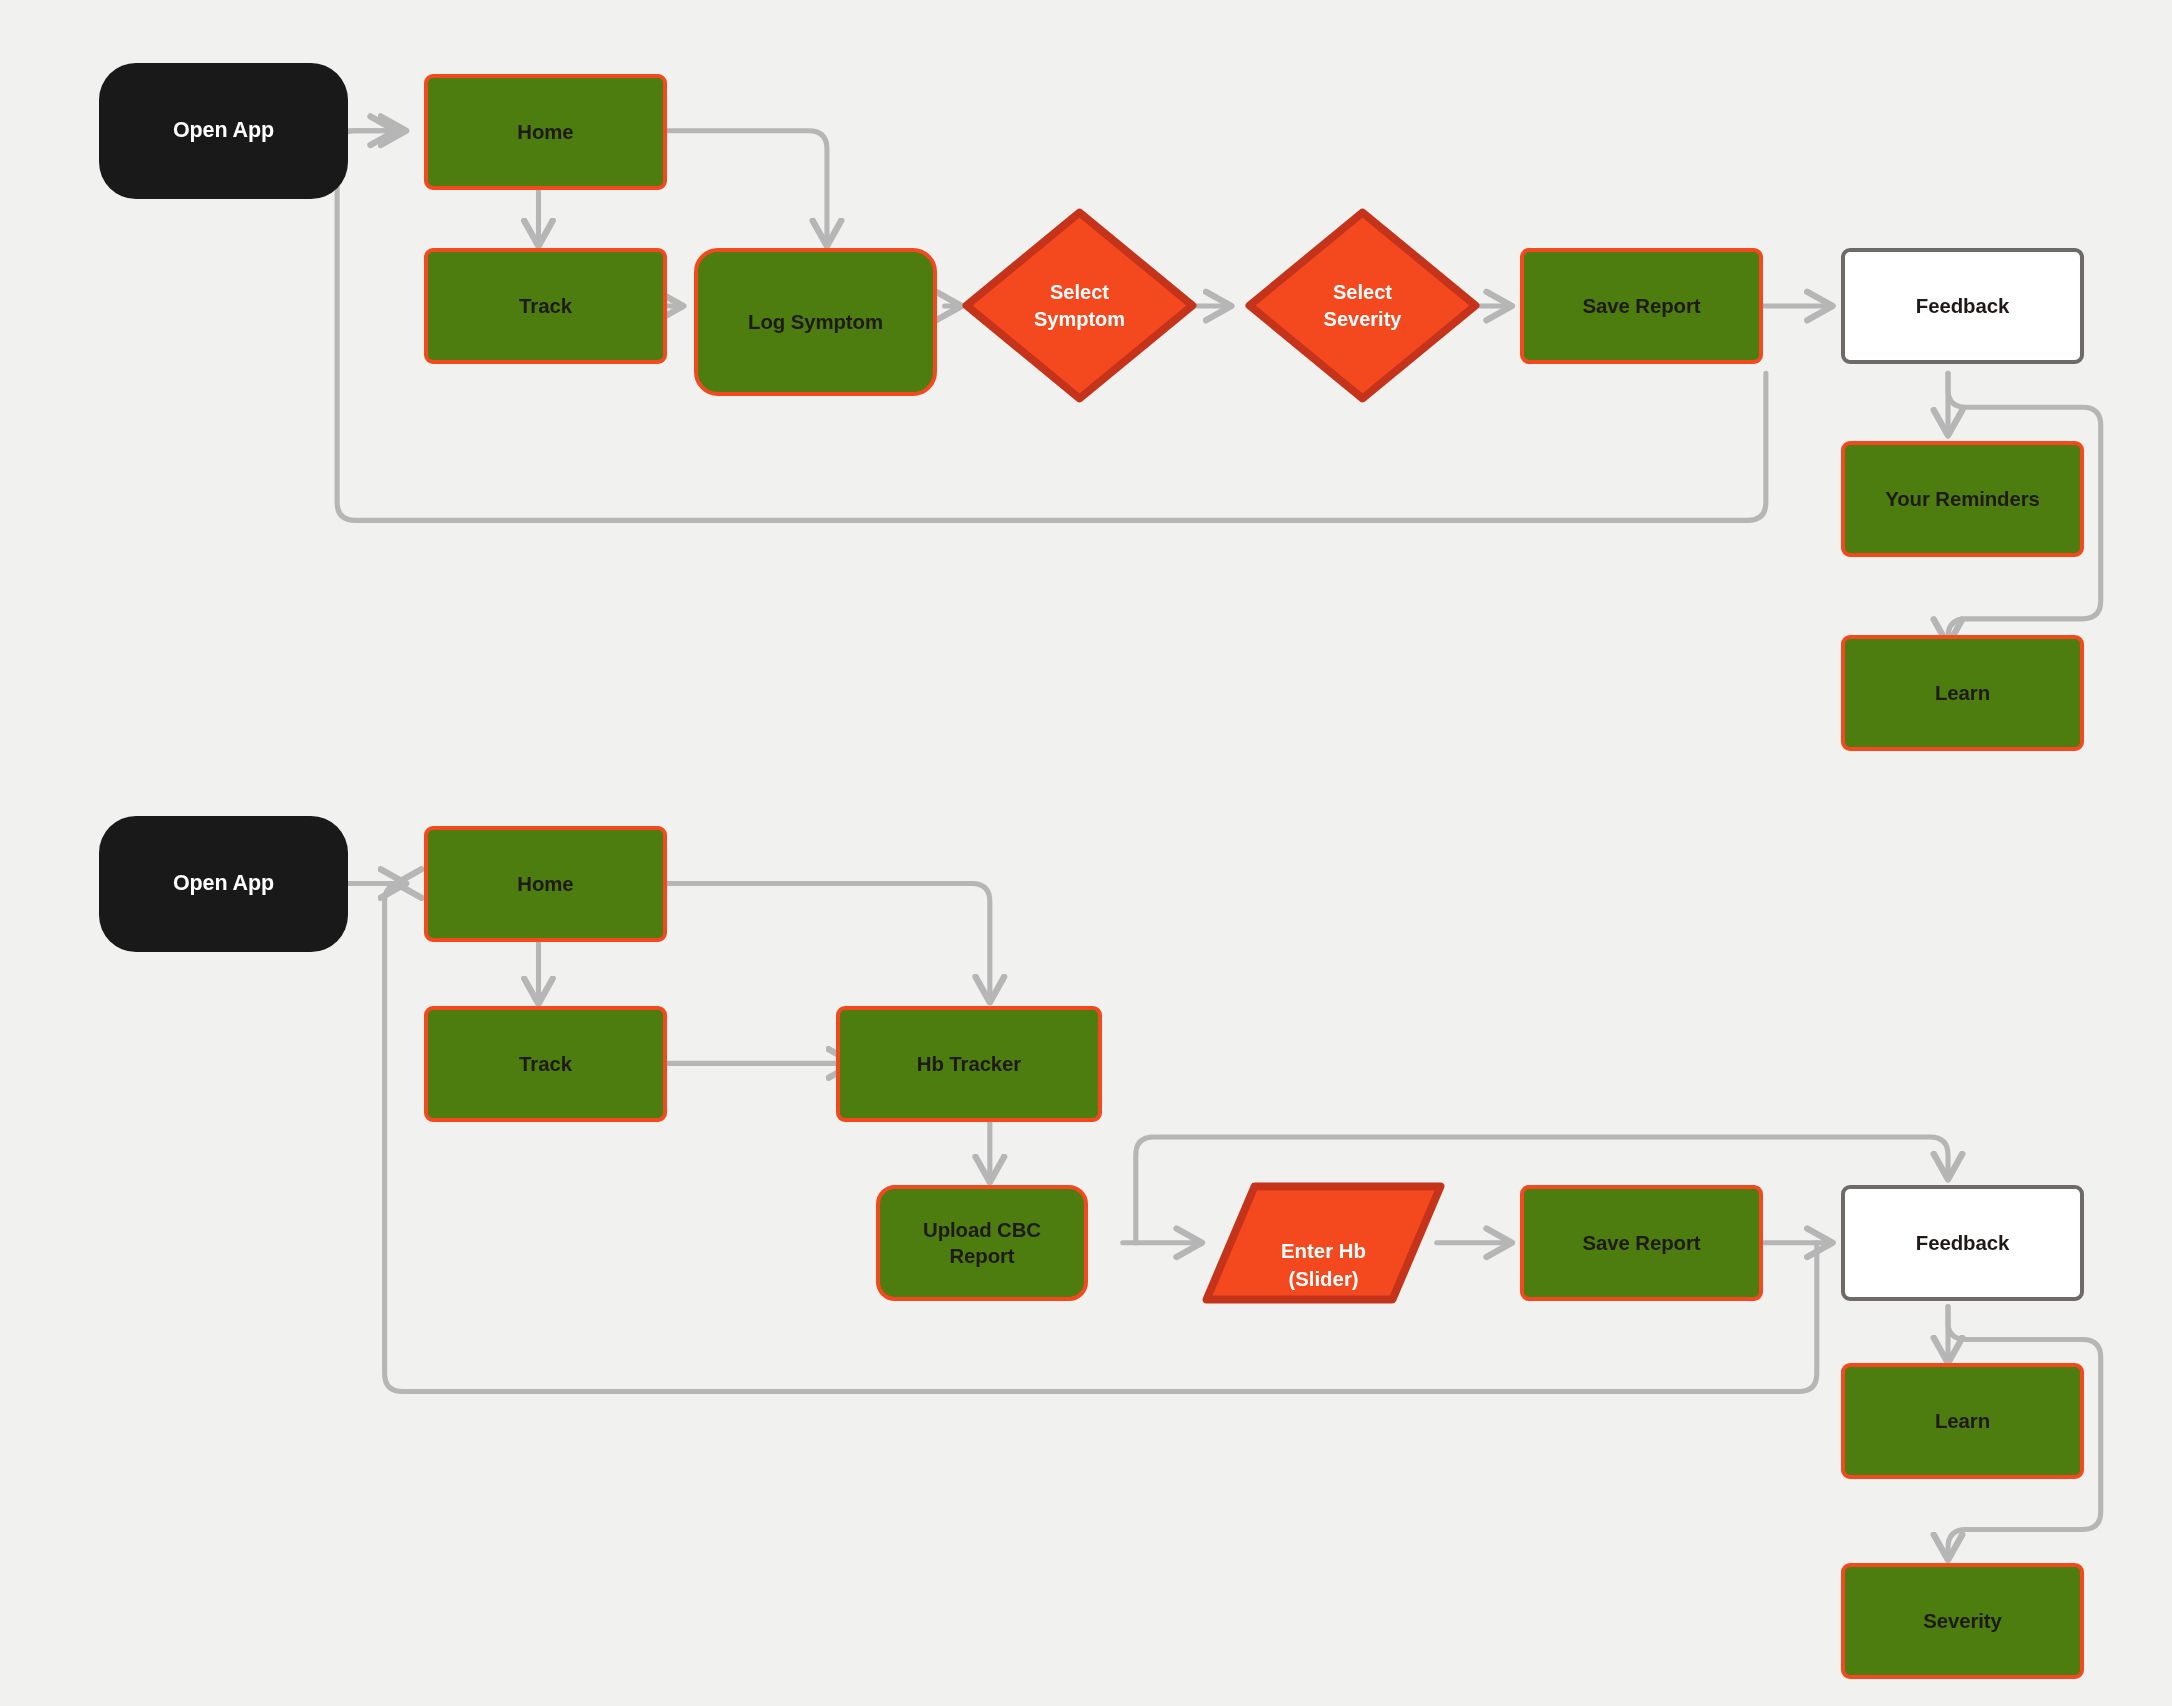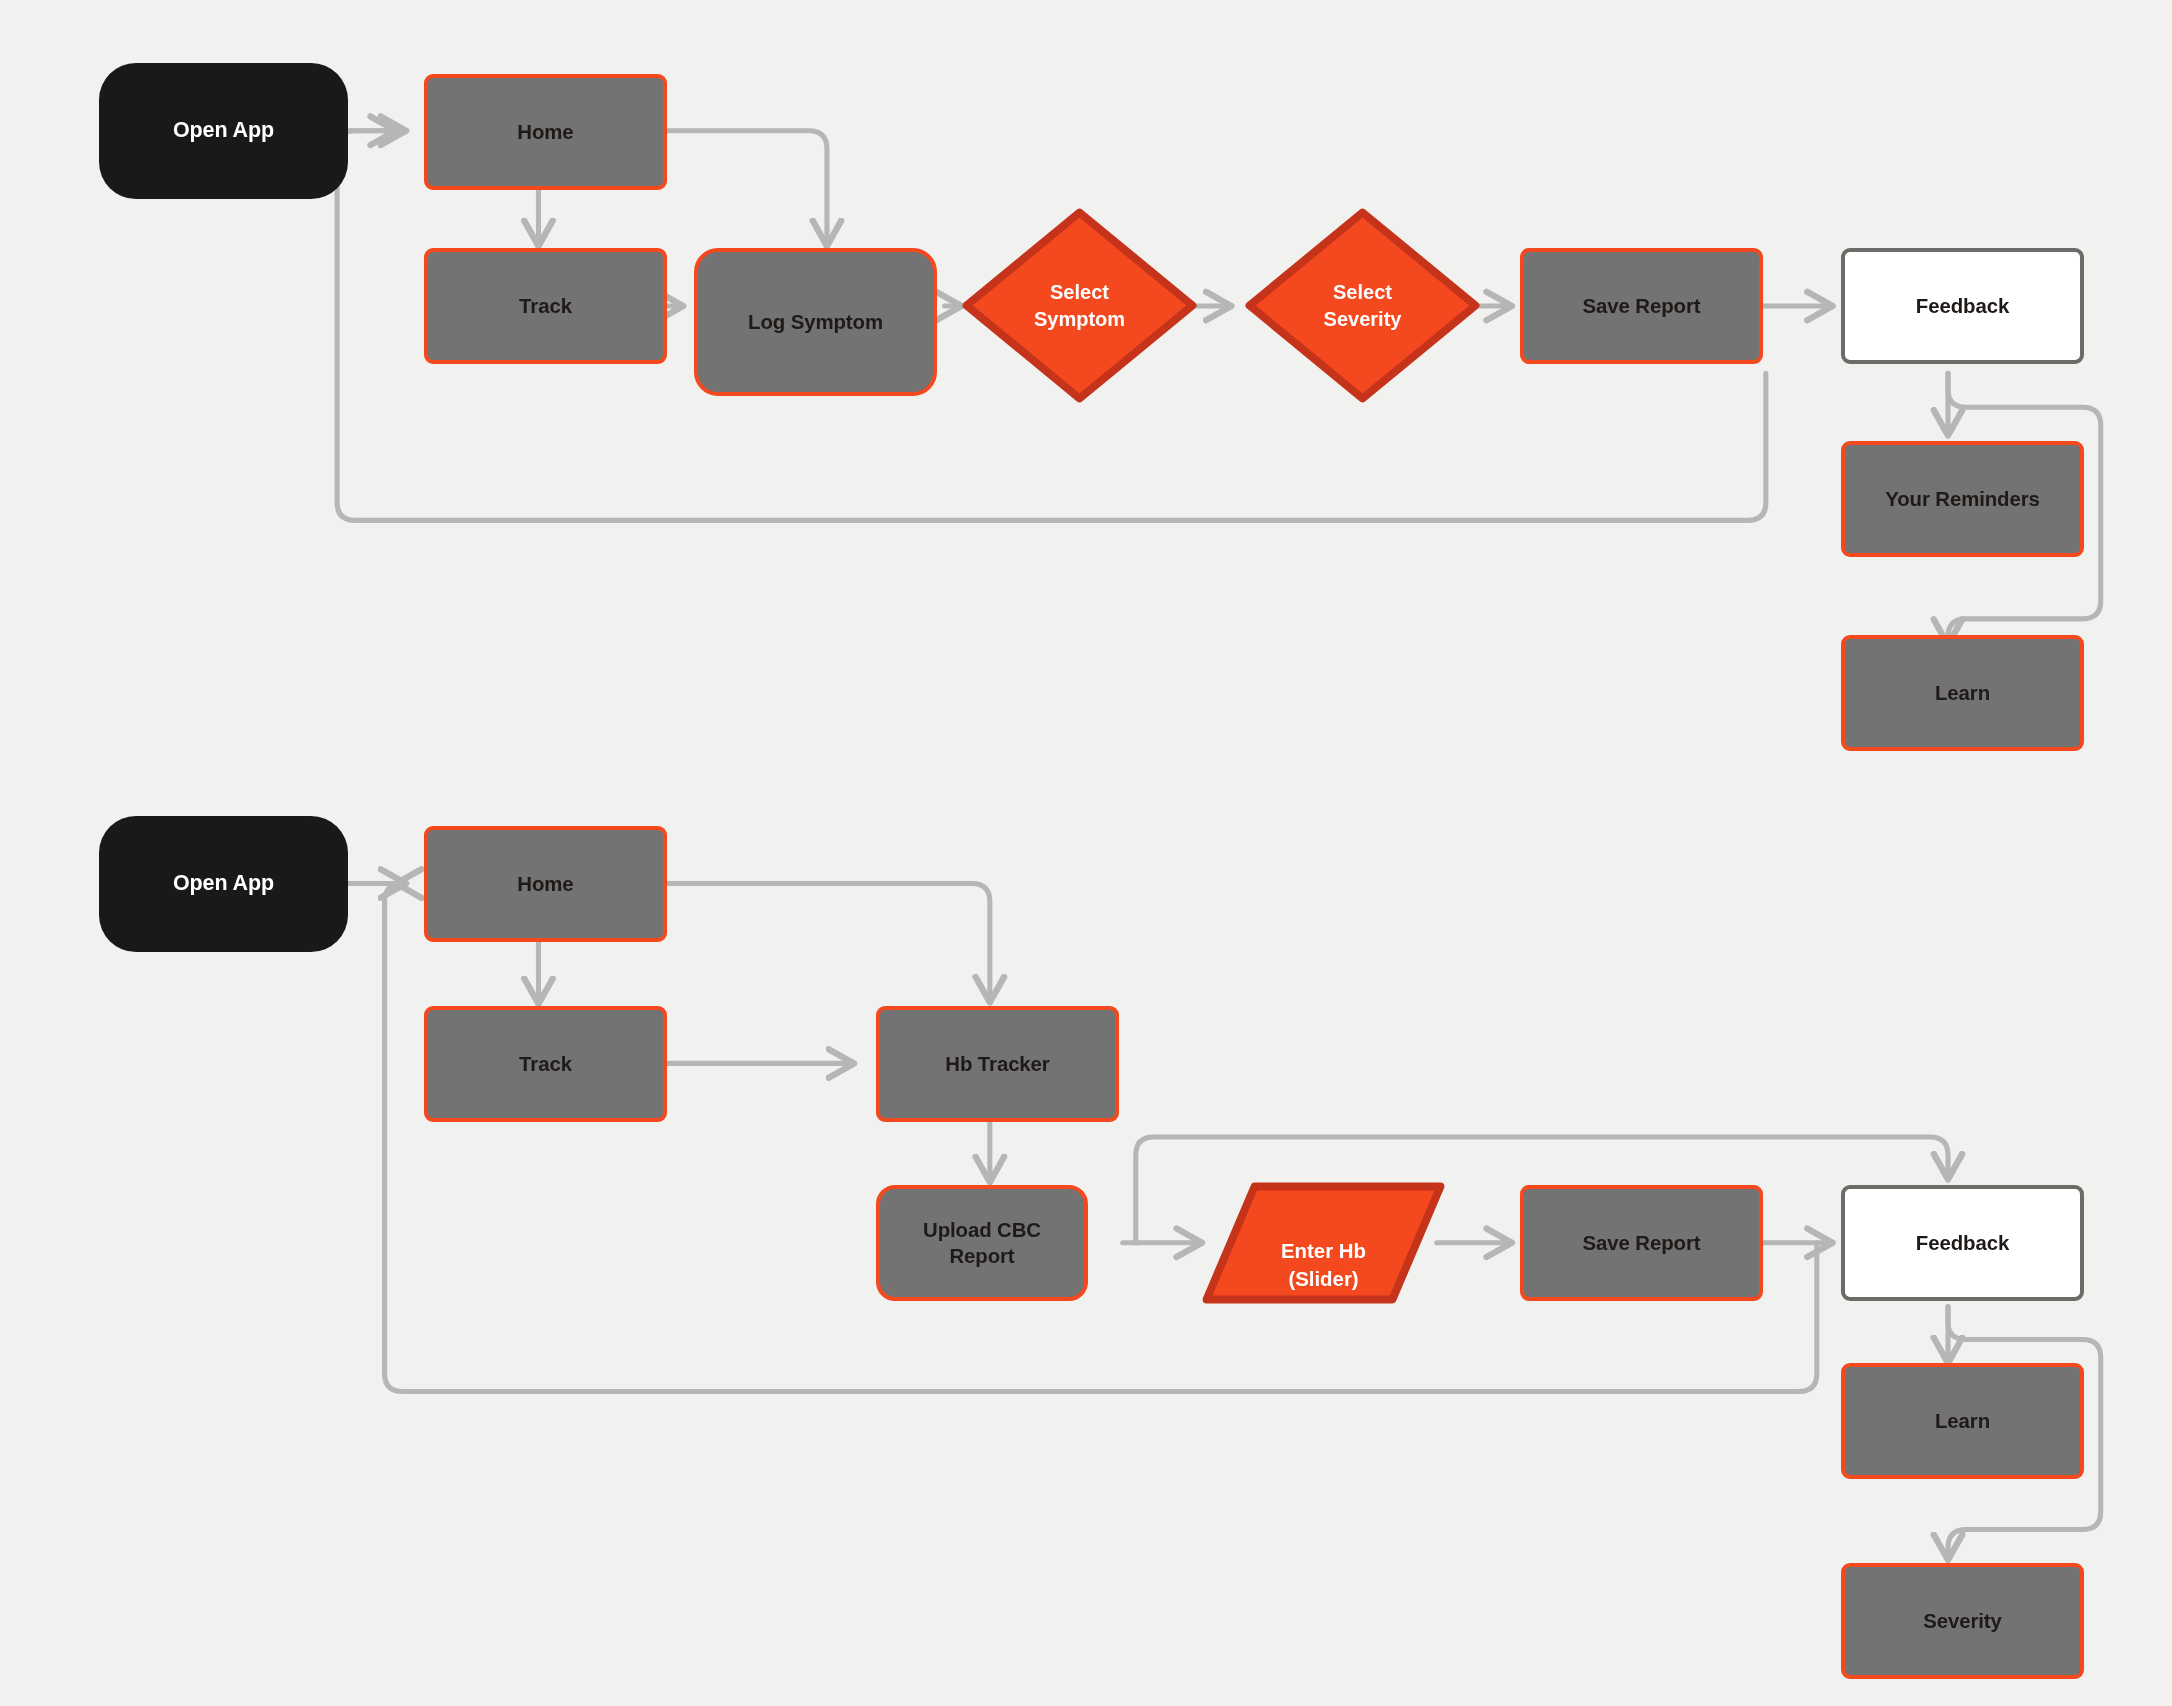--- a/index.html
+++ b/index.html
@@ -46,21 +46,21 @@
   
   .pill {
     background: #191919;
     color: #FFFFFF;
     border-radius: 37px;
     font-size: 21.5px;
   }
 
   
   .proc {
-    background: #737373;
+    background: #4d7c0f;
     border: 4px solid #F4491F;
     border-radius: 9px;
     color: #1F1A18;
     font-size: 20.4px;
   }
 
   
   .neutral {
     background: #FFFFFF;
     border: 4px solid #6D6A68;
@@ -223,21 +223,21 @@
   <div class="node proc" style="left:1833px;top:441px;width:243px;height:116px;">Your Reminders</div>
 
   <div class="node proc" style="left:1833px;top:635px;width:243px;height:116px;">Learn</div>
 
   <div class="node pill" style="left:91px;top:816px;width:249px;height:136px;">Open App</div>
 
   <div class="node proc" style="left:416px;top:826px;width:243px;height:116px;">Home</div>
 
   <div class="node proc" style="left:416px;top:1006px;width:243px;height:116px;">Track</div>
 
-  <div class="node proc" style="left:868px;top:1006px;width:243px;height:116px;text-align:right;">Hb Tracker</div>
+  <div class="node proc" style="left:828px;top:1006px;width:266px;height:116px;text-align:right;">Hb Tracker</div>
 
   <div class="node proc multiline" style="left:868px;top:1185px;width:212px;height:116px;border-radius:19px;">Upload CBC
 Report</div>
 
   <div class="para-wrap" style="left:1202px;top:1182px;width:243px;height:122px;">
     <svg viewBox="0 0 430 215" preserveAspectRatio="none">
       <path d="M93,8 L422,8 L337,207 L8,207 Z" fill="#F4491F" stroke="#C5331A" stroke-width="14" stroke-linejoin="round"></path>
     </svg>
     <div class="para-label">Enter Hb
 (Slider)</div>

